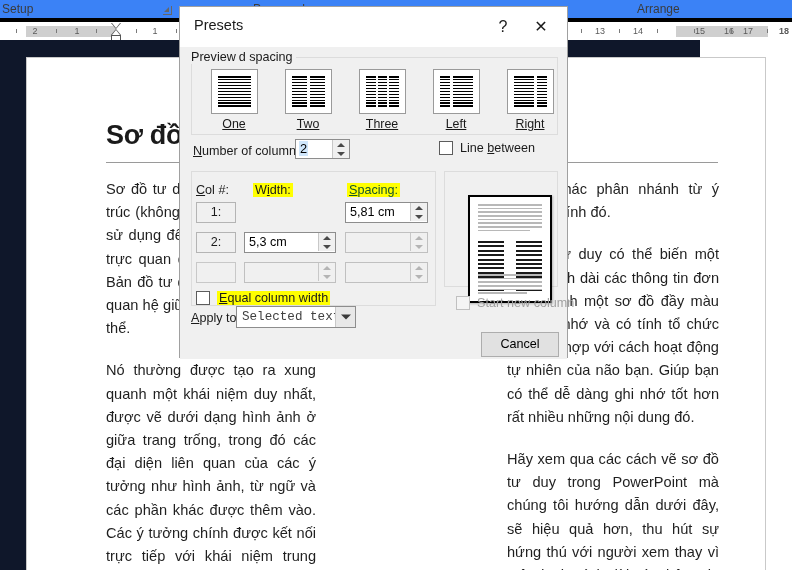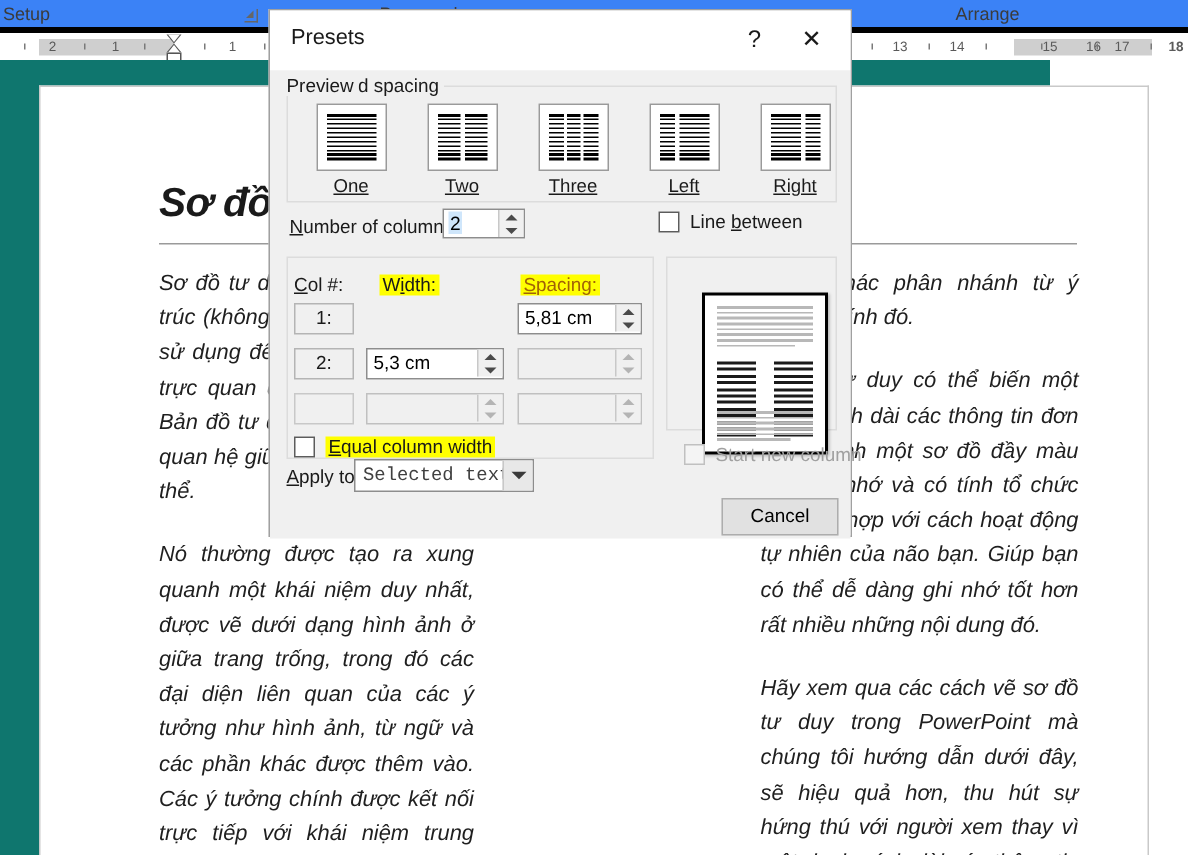--- a/index.html
+++ b/index.html
@@ -57,22 +57,21 @@
   .hg-top, .hg-bot { position:absolute; left:0; width:0; height:0; }
   .hg-top { top:0; border-left:5.5px solid transparent; border-right:5.5px solid transparent; border-top:6px solid #555; }
   .hg-bot { top:6px; border-left:5.5px solid transparent; border-right:5.5px solid transparent; border-bottom:6px solid #555; }
   .hg-top-in { position:absolute; left:1px; top:0; border-left:4.5px solid transparent;border-right:4.5px solid transparent;border-top:5px solid #fff; }
   .hg-bot-in { position:absolute; left:1px; top:7px; border-left:4.5px solid transparent;border-right:4.5px solid transparent;border-bottom:5px solid #fff; }
   .sq-marker { position:absolute; left:0px; top:12px; width:10px; height:6px; border:1px solid #555; background:#fff; }
 
   
   .docarea {
     position:absolute; left:0; top:40px; width:700px; height:530px;
-    background:#0f766e;
-    font-style:italic;
+    background:#0f172a;
   }
   .page {
     position:absolute; left:26px; top:17px; width:740px; height:520px;
     background:#ffffff; border:1px solid #c9c9c9; border-bottom:none;
   }
   .doc-title {
     position:absolute; left:79px; top:62px;
     font-size:27px; font-weight:bold; color:#1a1a1a;
     font-family:"Liberation Sans", sans-serif; letter-spacing:-0.3px;
     white-space:nowrap;
@@ -172,21 +171,21 @@
   .cbx { width:14px; height:14px; background:#fff; border:1px solid #5c5c5c; display:inline-block; }
   .cbx-dis { border-color:#c0c0c0; background:#f4f4f4; }
   .cbx-lbl { font-size:12.6px; color:#1a1a1a; white-space:nowrap; }
   .cbx-lbl-dis { color:#a0a0a0; }
 
   
   .gb-ws { left:11px; top:124px; width:245px; height:135px; }
   .lb-ws { left:6px; top:3px; }
   .hdr-col { position:absolute; left:16px; top:136px; font-size:12.6px; color:#1a1a1a; }
   .hdr-width { position:absolute; left:73px; top:136px; font-size:12.6px; color:#1a1a1a; background:#ffff00; padding:0 2px; }
-  .hdr-spacing { position:absolute; left:167px; top:136px; font-size:12.6px; color:#a16207; background:#ffff00; padding:0 2px; }
+  .hdr-spacing { position:absolute; left:167px; top:136px; font-size:12.6px; color:#14532d; background:#ffff00; padding:0 2px; }
 
   .colnum {
     position:absolute; left:16px; width:40px; height:21px;
     background:#f0f0f0; border:1px solid #b4b4b4;
     font-size:12.6px; color:#1a1a1a; text-align:center; line-height:19px;
   }
   .fld {
     position:absolute; height:21px; background:#ffffff; border:1px solid #8d8d8d;
   }
   .fld-dis { background:#f0f0f0; border-color:#c0c0c0; }

